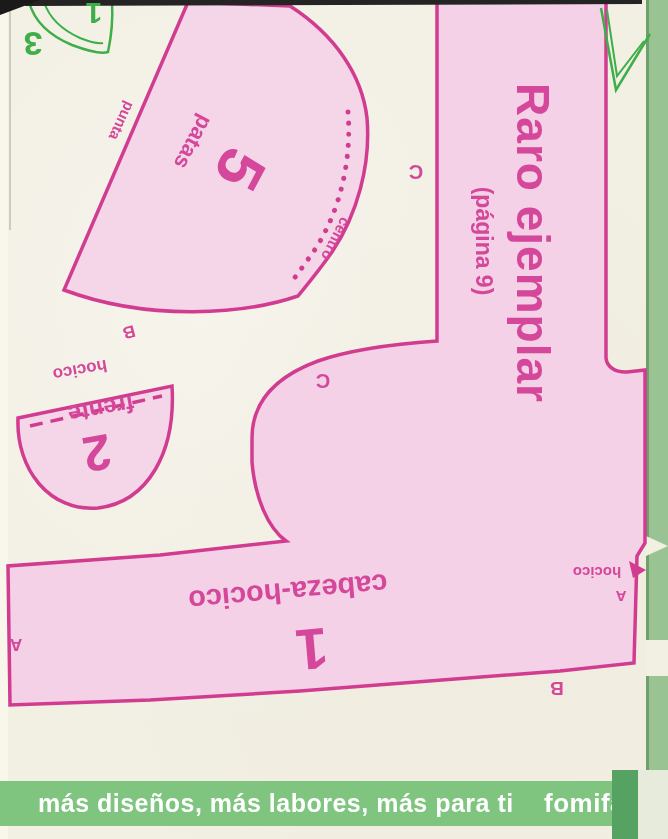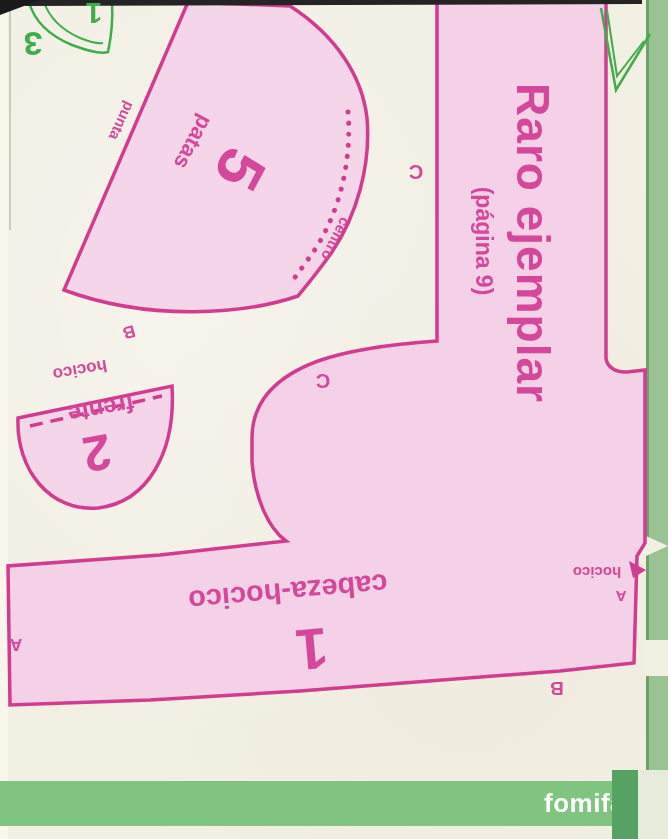--- a/index.html
+++ b/index.html
@@ -102,18 +102,19 @@
   <div class="lbl" style="left:483px;top:241px;font-size:23px;transform:translate(-50%,-50%) rotate(90deg);">(página 9)</div>
 
   <div class="lbl" style="left:288px;top:592px;font-size:29px;transform:translate(-50%,-50%) rotate(175deg);">cabeza-hocico</div>
   <div class="lbl" style="left:312px;top:649px;font-size:58px;transform:translate(-50%,-50%) rotate(175deg);">1</div>
   <div class="lbl" style="left:16px;top:644px;font-size:17px;transform:translate(-50%,-50%) rotate(180deg);">A</div>
   <div class="lbl" style="left:597px;top:572px;font-size:15px;transform:translate(-50%,-50%) rotate(180deg);">hocico</div>
   <div class="lbl" style="left:621px;top:596px;font-size:15px;transform:translate(-50%,-50%) rotate(180deg);">A</div>
   <div class="lbl" style="left:557px;top:688px;font-size:19px;transform:translate(-50%,-50%) rotate(180deg);">B</div>
 
   <div class="banner">
+    <span class="banner-tagline">más diseños, más labores, más para ti</span>
     <span class="banner-brand">fomifác</span>
   </div>
   <div class="fold-band"></div>
   <div class="fold-light"></div>
 
 </div>
 
 </body></html>

